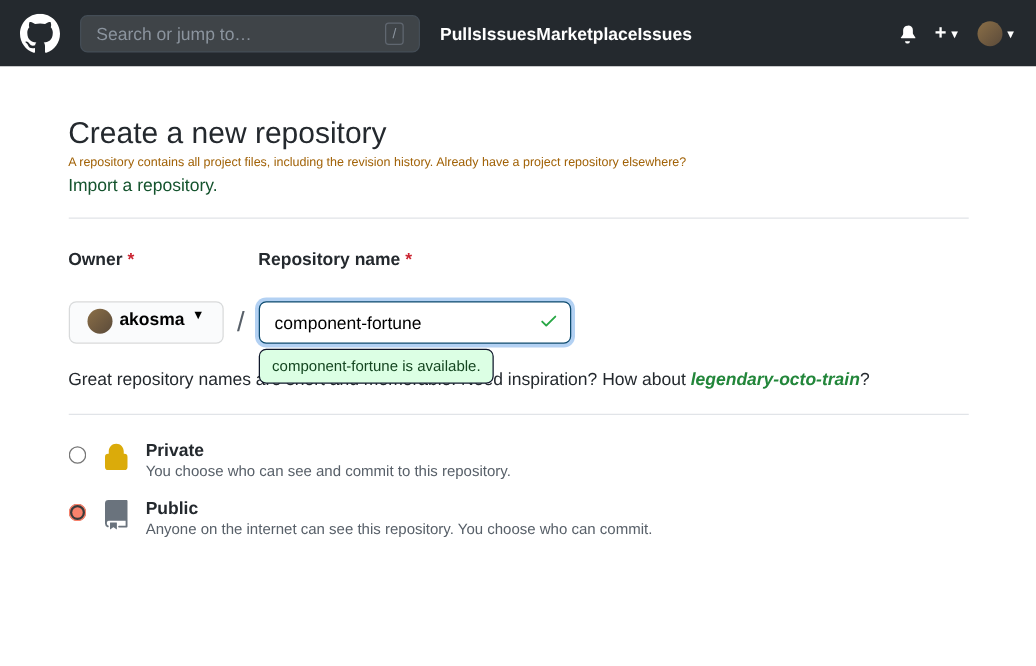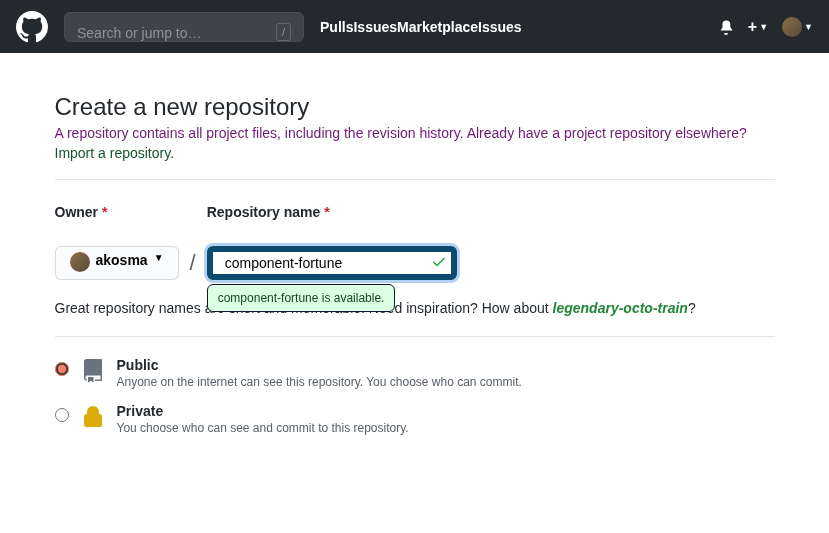--- a/index.html
+++ b/index.html
@@ -16,24 +16,24 @@
       align-items: center;
       padding: 0 16px;
       gap: 16px;
     }
     .logo { color: #fff; display: flex; align-items: center; }
     .search-wrap {
       position: relative;
       background: #3f4448;
       border: 1px solid #444d56;
       border-radius: 6px;
-      width: 240px;
+      width: 272px;
       height: 30px;
       display: flex;
-      align-items: flex-end;
+      align-items: center;
       padding: 0 12px;
     }
     .search-input {
       background: transparent;
       border: none;
       outline: none;
       color: #ccc;
       width: 100%;
       font-size: 14px;
     }
@@ -65,22 +65,22 @@
       width: 20px; height: 20px; border-radius: 50%;
       background: linear-gradient(135deg, #8b6f47, #5a4a3a);
     }
     .container {
       max-width: 768px;
       margin: 0 auto;
       padding: 40px 24px;
     }
     h1 { font-size: 24px; font-weight: 400; margin-bottom: 4px; }
     .subhead {
-      color: #701a75;
-      font-size: 14px;
+      color: #a16207;
+      font-size: 10px;
       margin-bottom: 4px;
     }
     .link { color: #14532d; text-decoration: none; cursor: pointer; }
     .divider { border: none; border-top: 1px solid #e1e4e8; margin: 18px 0 24px; }
     .form-row { display: flex; align-items: flex-end; gap: 8px; margin-bottom: 20px; }
     .form-group { display: flex; flex-direction: column; position: relative; gap: 20px; }
     .form-group.grow { flex: 1; max-width: 250px; }
     .label { font-weight: 600; font-size: 14px; margin-bottom: 6px; }
     .required { color: #cb2431; }
     .owner-btn {
@@ -96,21 +96,21 @@
     }
     .owner-avatar {
       width: 20px; height: 20px; border-radius: 50%;
       background: linear-gradient(135deg, #8b6f47, #5a4a3a);
     }
     .owner-caret { font-size: 10px; }
     .slash-sep { font-size: 22px; color: #586069; margin: 0 3px 4px; }
     .repo-name-wrap { position: relative; }
     .repo-name-input {
       width: 250px; height: 34px;
-      border: 6px solid #0c4a6e;
+      border: 1px solid #0c4a6e;
       border-radius: 6px;
       padding: 5px 34px 5px 12px;
       font-size: 14px;
       outline: none;
       box-shadow: 0 0 0 3px rgba(3,102,214,0.3);
     }
     .check-icon {
       position: absolute;
       right: 10px; top: 50%;
       transform: translateY(-50%);
@@ -237,38 +237,38 @@
   </div>
 
   <p class="hint-line">
     <span>Great repository names are short and memorable. Need inspiration? How about </span><span class="suggest">legendary-octo-train</span><span>?</span>
   </p>
 
 
   <hr class="divider2">
 
   <div class="radio-row">
+    <input type="radio" name="vis" style="">
+    <span class="radio-icon lock">
+      <svg width="24" height="24" viewBox="0 0 24 24" fill="#dbab0a">
+          <path d="M6 9V7.25C6 3.845 8.503 1 12 1s6 2.845 6 6.25V9h.5a2.5 2.5 0 012.5 2.5v8a2.5 2.5 0 01-2.5 2.5h-13A2.5 2.5 0 013 19.5v-8A2.5 2.5 0 015.5 9H6zm1.5-1.75C7.5 4.58 9.422 2.5 12 2.5c2.578 0 4.5 2.08 4.5 4.75V9h-9V7.25zm-3 4.25a1 1 0 011-1h13a1 1 0 011 1v8a1 1 0 01-1 1h-13a1 1 0 01-1-1v-8z"></path>
+        </svg>
+    </span>
+    <div class="radio-text">
+      <h3>Private</h3>
+      <p>You choose who can see and commit to this repository.</p>
+    </div>
+  </div>
+
+  <div class="radio-row">
     <input type="radio" name="vis" checked="" style="">
     <span class="radio-icon">
       <svg width="24" height="24" viewBox="0 0 24 24" fill="#6a737d">
           <path d="M3 2.75A2.75 2.75 0 015.75 0h14.5a.75.75 0 01.75.75v20.5a.75.75 0 01-.75.75h-6a.75.75 0 010-1.5h5.25v-4H6A1.5 1.5 0 004.5 18v.75c0 .716.43 1.334 1.05 1.605a.75.75 0 01-.6 1.374A3.25 3.25 0 013 18.75v-16zM19.5 1.5V15H6c-.546 0-1.059.146-1.5.401V2.75c0-.69.56-1.25 1.25-1.25H19.5z"></path>
           <path d="M7 18.25a.25.25 0 01.25-.25h5a.25.25 0 01.25.25v5.01a.25.25 0 01-.397.201l-2.206-1.604a.25.25 0 00-.294 0L7.397 23.46a.25.25 0 01-.397-.2v-5.01z"></path>
         </svg>
     </span>
     <div class="radio-text">
       <h3>Public</h3>
       <p>Anyone on the internet can see this repository. You choose who can commit.</p>
     </div>
   </div>
-
-  <div class="radio-row">
-    <input type="radio" name="vis" style="">
-    <span class="radio-icon lock">
-      <svg width="24" height="24" viewBox="0 0 24 24" fill="#dbab0a">
-          <path d="M6 9V7.25C6 3.845 8.503 1 12 1s6 2.845 6 6.25V9h.5a2.5 2.5 0 012.5 2.5v8a2.5 2.5 0 01-2.5 2.5h-13A2.5 2.5 0 013 19.5v-8A2.5 2.5 0 015.5 9H6zm1.5-1.75C7.5 4.58 9.422 2.5 12 2.5c2.578 0 4.5 2.08 4.5 4.75V9h-9V7.25zm-3 4.25a1 1 0 011-1h13a1 1 0 011 1v8a1 1 0 01-1 1h-13a1 1 0 01-1-1v-8z"></path>
-        </svg>
-    </span>
-    <div class="radio-text">
-      <h3>Private</h3>
-      <p>You choose who can see and commit to this repository.</p>
-    </div>
-  </div>
 </div>
 
 </body></html>

